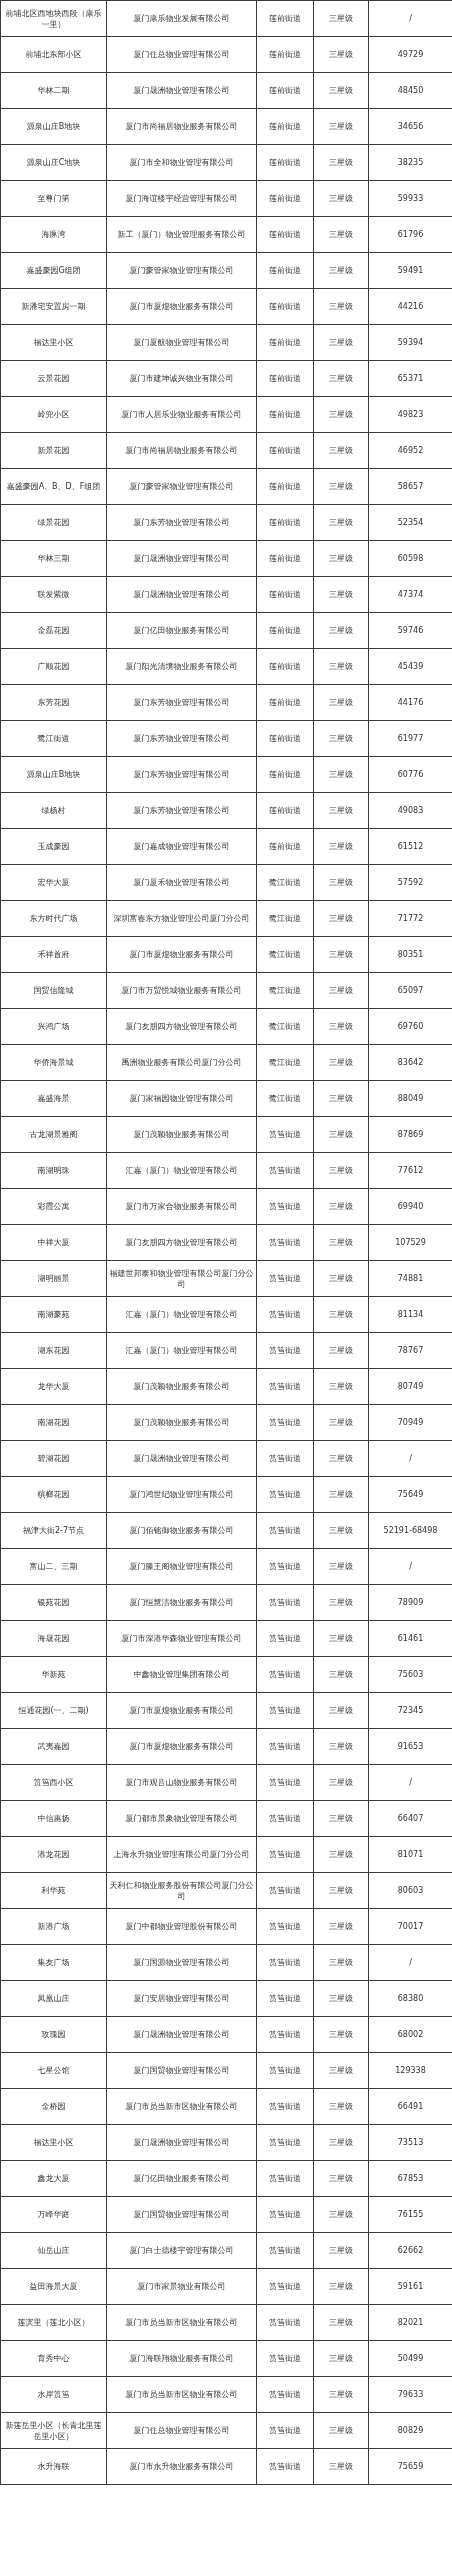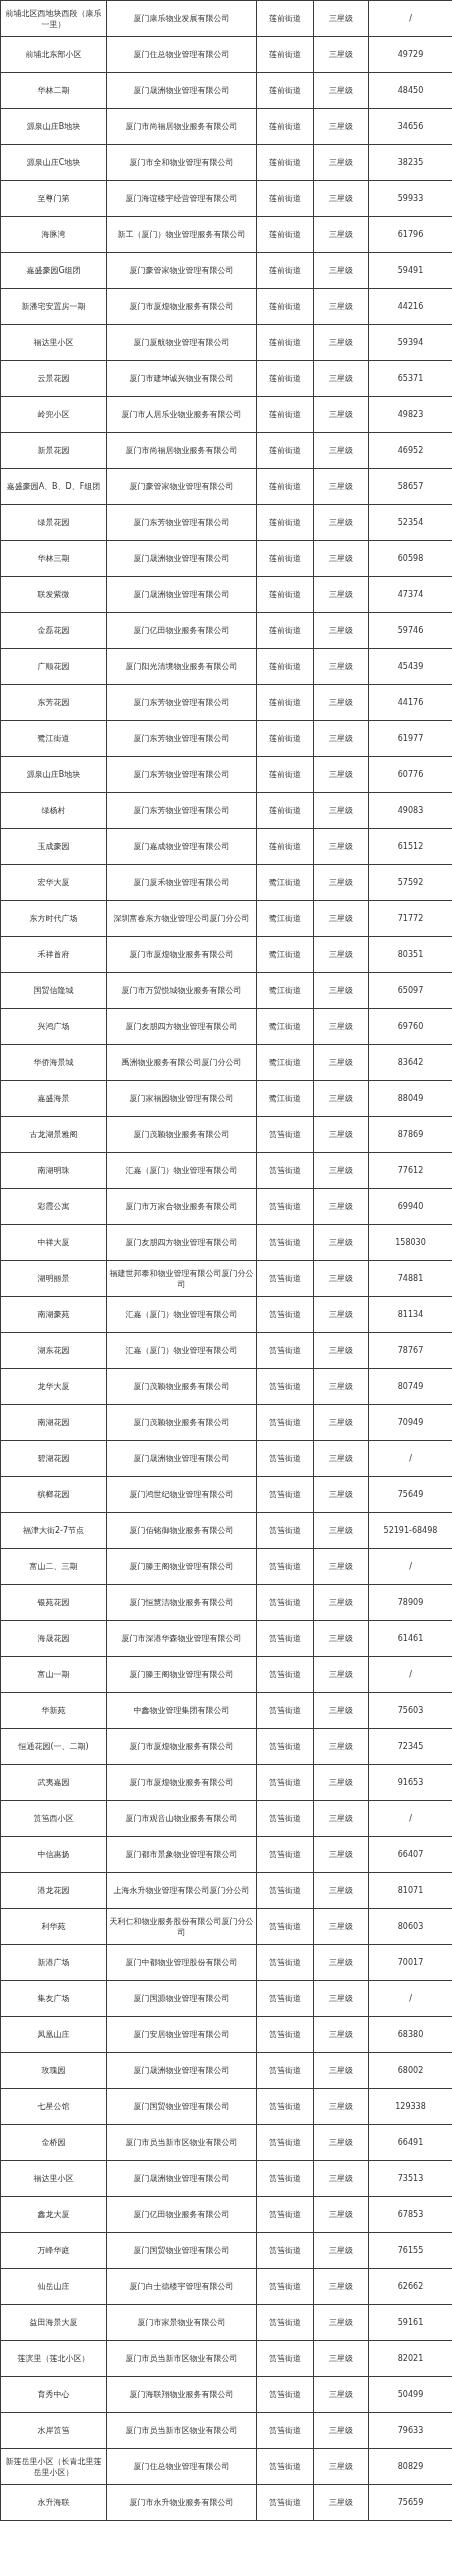--- a/index.html
+++ b/index.html
@@ -273,21 +273,21 @@
         <td>厦门市万家合物业服务有限公司</td>
         <td>筼筜街道</td>
         <td>三星级</td>
         <td>69940</td>
       </tr>
       <tr>
         <td>中祥大厦</td>
         <td>厦门友朋四方物业管理有限公司</td>
         <td>筼筜街道</td>
         <td>三星级</td>
-        <td>158030</td>
+        <td>107529</td>
       </tr>
       <tr>
         <td>湖明丽景</td>
         <td>福建世邦泰和物业管理有限公司厦门分公司</td>
         <td>筼筜街道</td>
         <td>三星级</td>
         <td>74881</td>
       </tr>
       <tr>
         <td>南湖豪苑</td>
@@ -351,27 +351,20 @@
         <td>筼筜街道</td>
         <td>三星级</td>
         <td>78909</td>
       </tr>
       <tr>
         <td>海晟花园</td>
         <td>厦门市深港华森物业管理有限公司</td>
         <td>筼筜街道</td>
         <td>三星级</td>
         <td>61461</td>
-      </tr>
-      <tr>
-        <td>富山一期</td>
-        <td>厦门滕王阁物业管理有限公司</td>
-        <td>筼筜街道</td>
-        <td>三星级</td>
-        <td>/</td>
       </tr>
       <tr>
         <td>华新苑</td>
         <td>中鑫物业管理集团有限公司</td>
         <td>筼筜街道</td>
         <td>三星级</td>
         <td>75603</td>
       </tr>
       <tr>
         <td>恒通花园(一、二期)</td>

